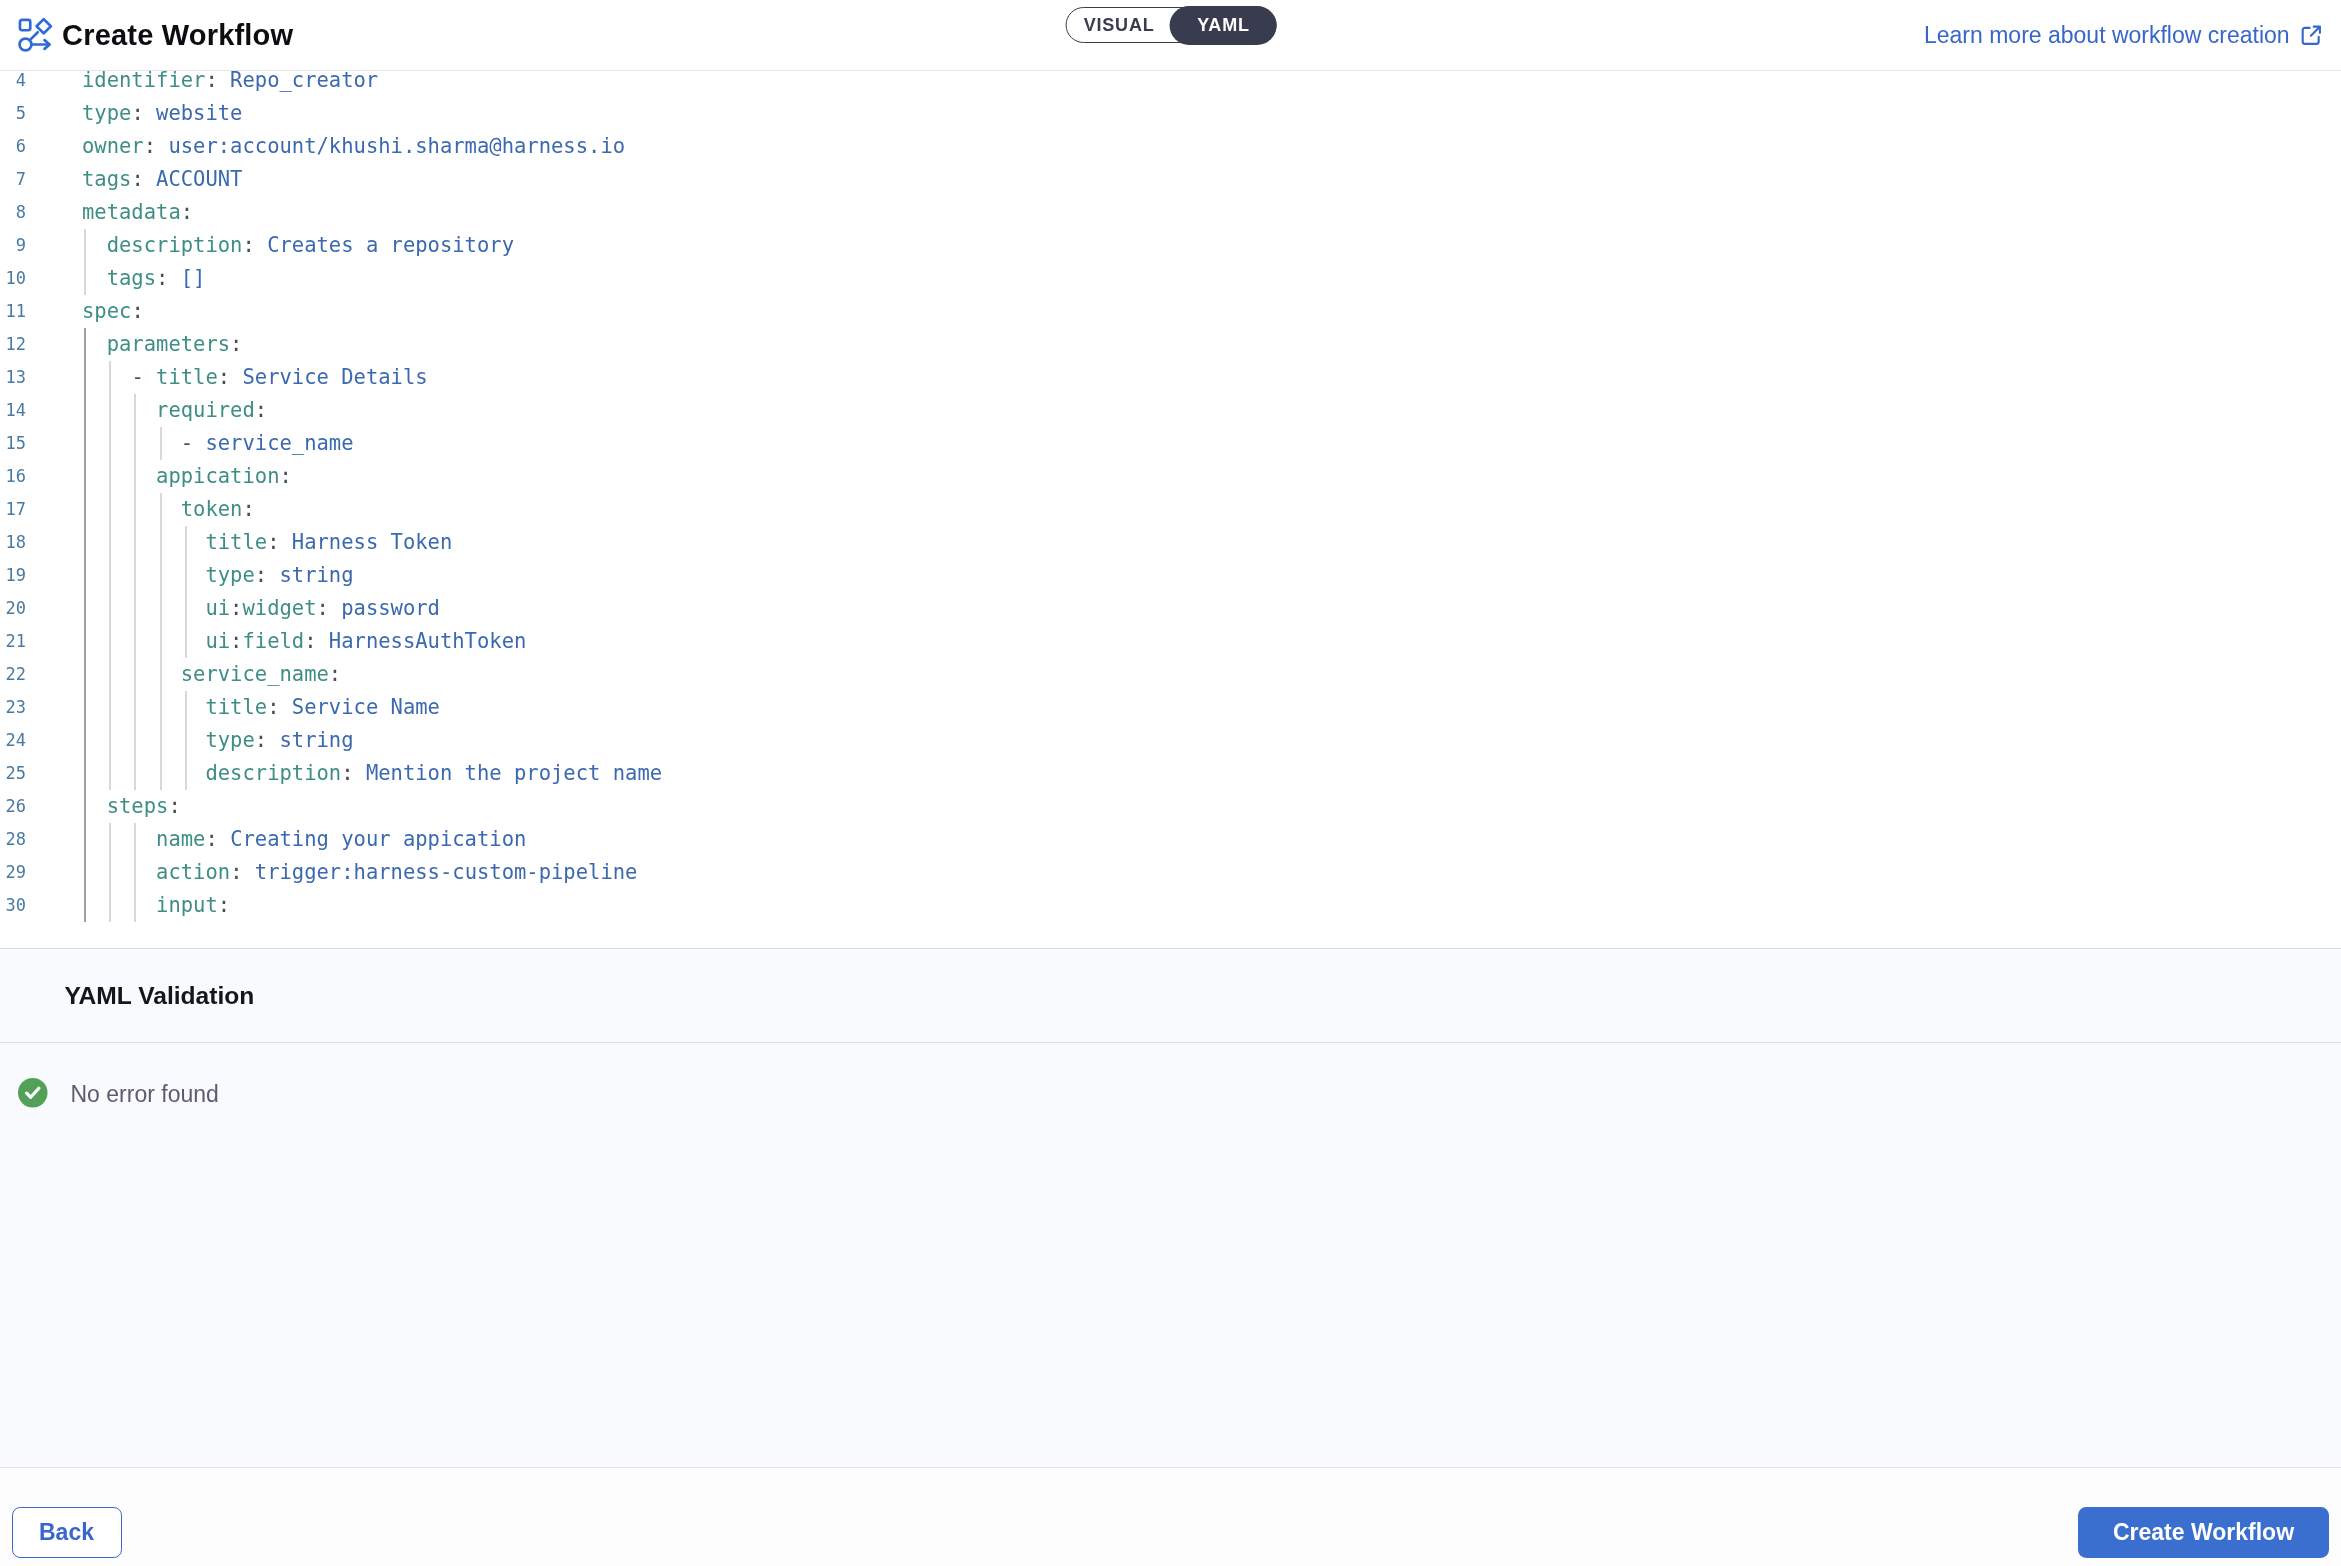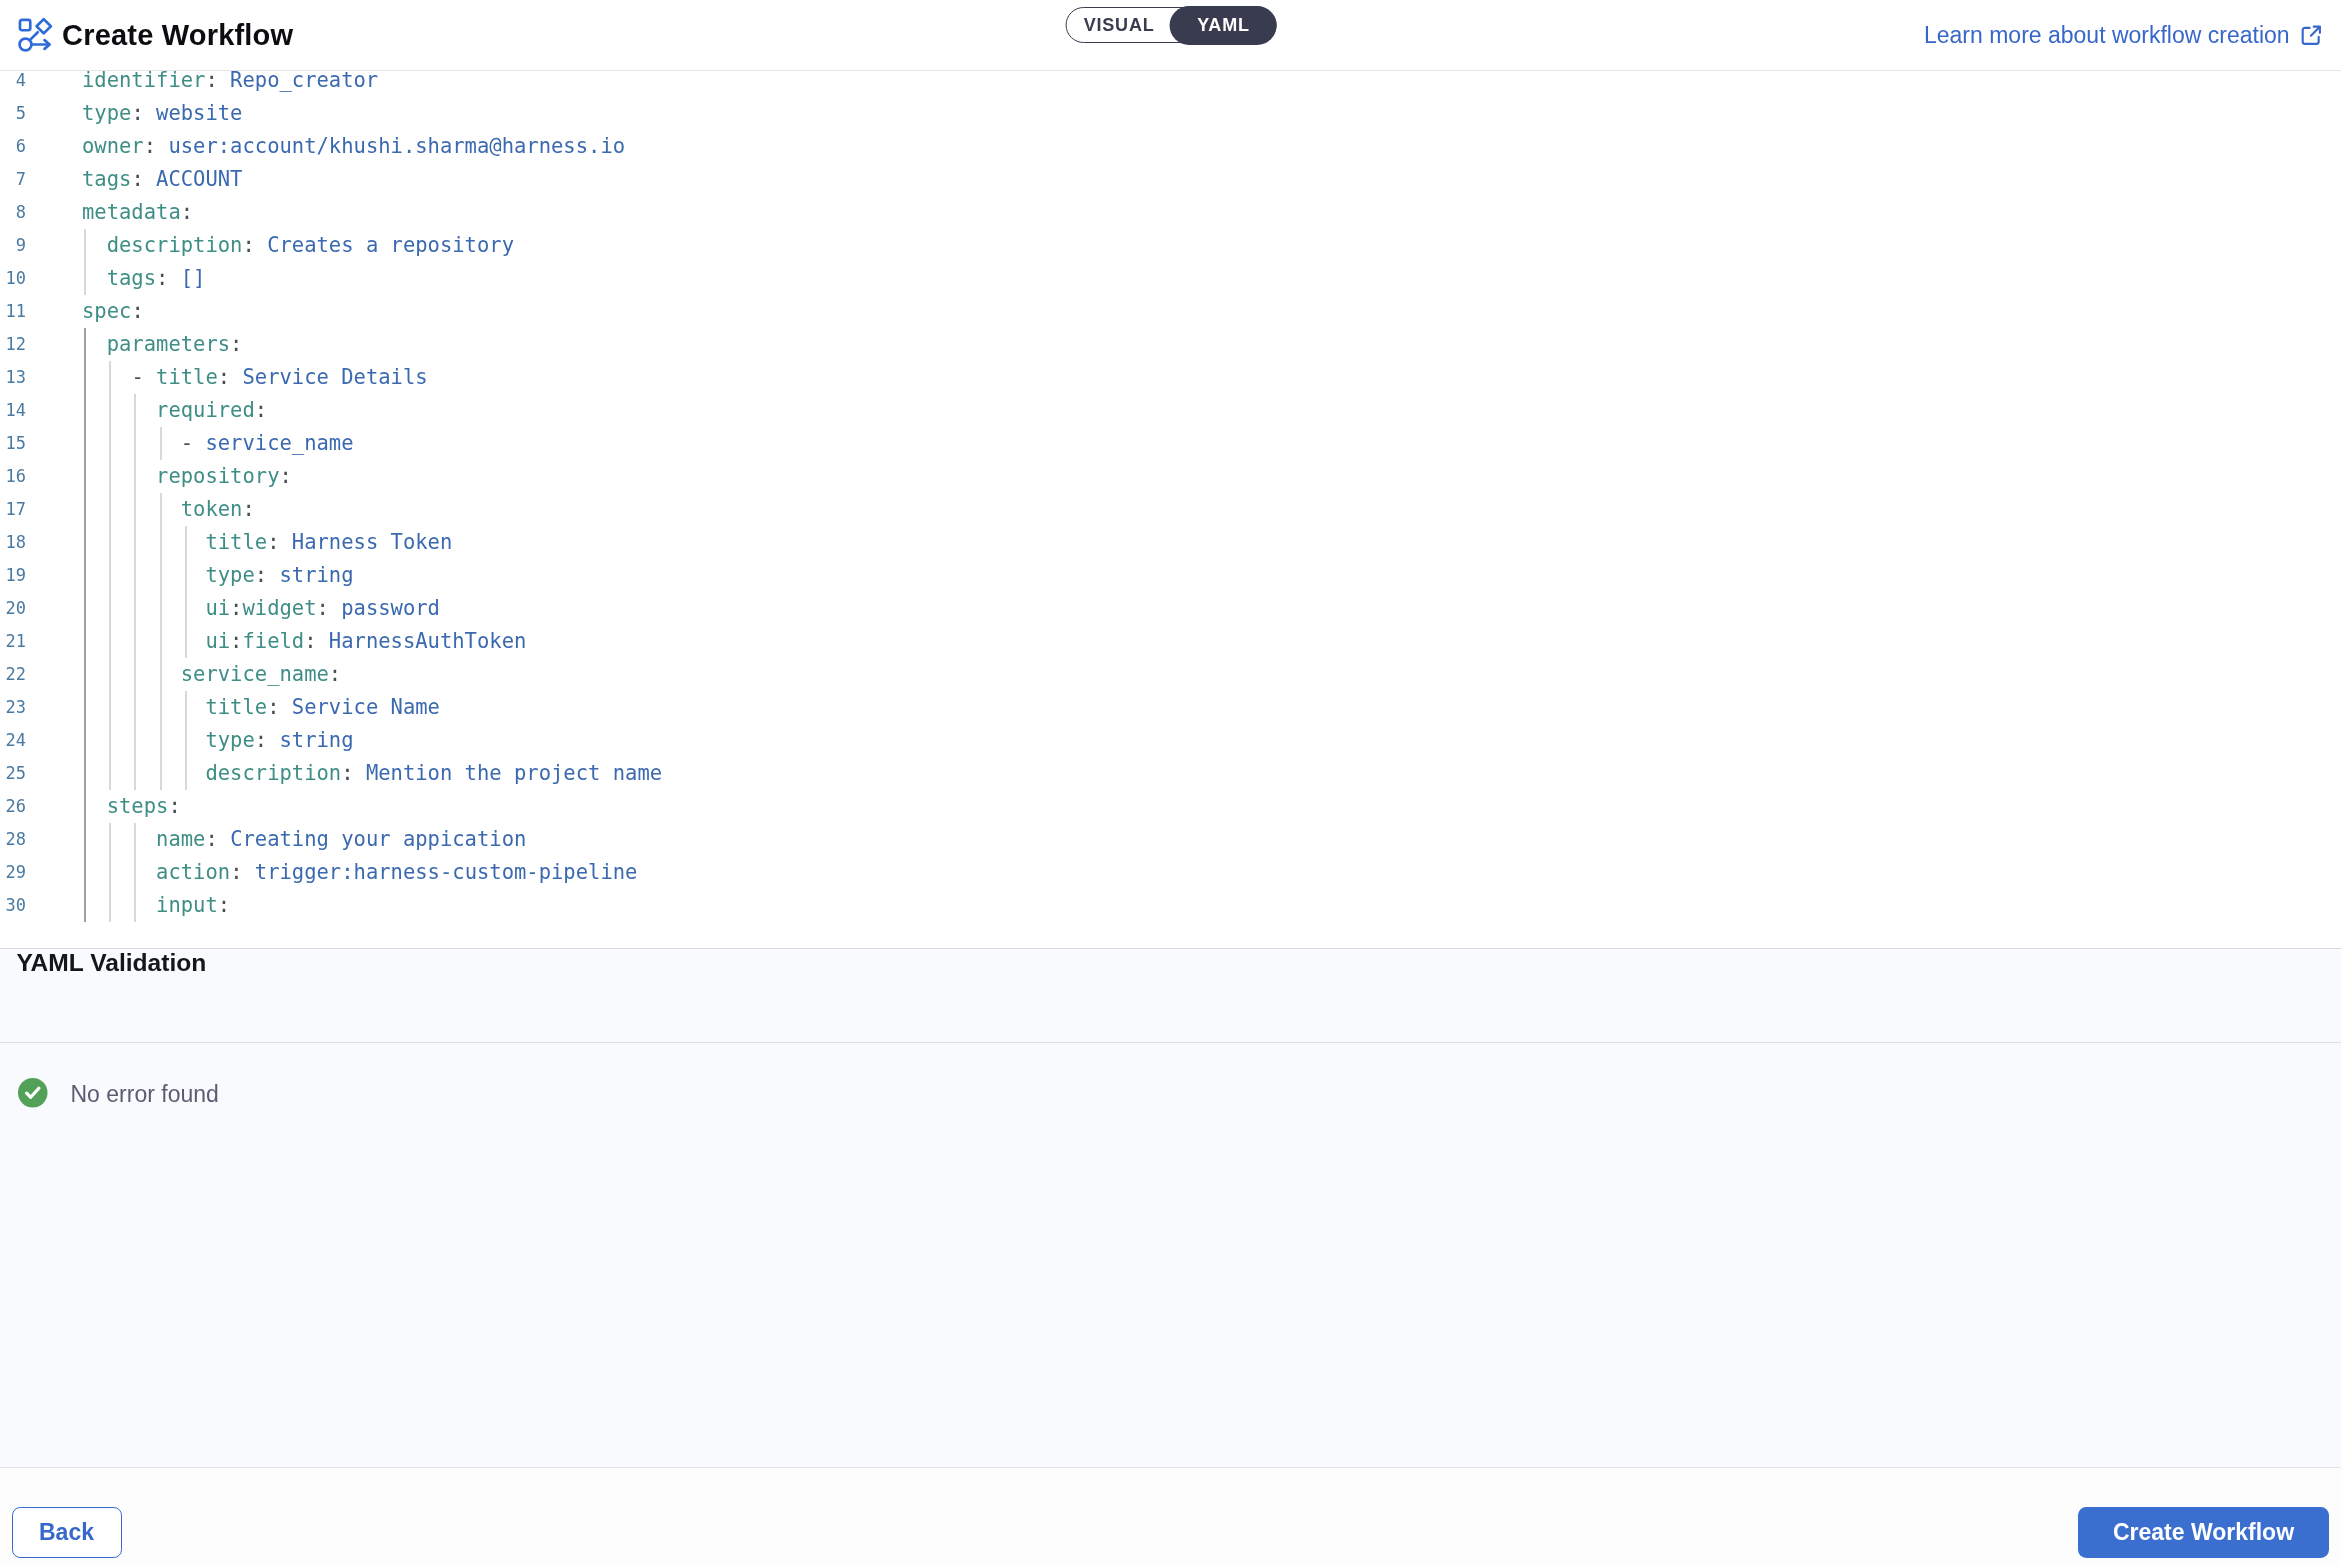--- a/index.html
+++ b/index.html
@@ -32,21 +32,21 @@
   .guide{position:absolute;top:0;bottom:0;width:1.6px;background:#d8d8db;}
   .guide.active{background:#9fa0a4;}
   .t-k{color:#3e8e85;}
   .t-v{color:#3b69b0;}
   .t-p{color:#4a4d52;}
   .t-d{color:#4a4d52;}
   .t-s{color:#4a4d52;}
   
   .validation{position:absolute;left:0;top:948px;width:2342px;height:519px;
     background:#f9fafd;border-top:0.8px solid #dadbe0;}
-  .val-titlebar{height:93px;border-bottom:0.8px solid #dddee3;display:flex;}
+  .val-titlebar{height:93px;border-bottom:0.8px solid #dddee3;display:flex;align-items:center;padding-left:48px;}
   .val-title{margin-left:16.4px;font-size:24.6px;font-weight:bold;color:#15161d;}
   .val-row{position:absolute;left:0;top:129px;display:flex;align-items:flex-end;}
   .check-icon{margin-left:18px;width:29.5px;height:29.5px;}
   .val-msg{margin-left:23px;font-size:23px;color:#585e6f;}
   
   .footer{position:absolute;left:0;top:1467px;width:2342px;height:100px;background:#fdfdfe;
     border-top:0.8px solid #e1e1e6;box-sizing:border-box;}
   .btn-back{position:absolute;left:11.5px;top:39px;width:110px;height:51px;border-radius:8.2px;
     border:1.6px solid #3767cb;background:#fff;color:#3767cb;font-size:23px;font-weight:bold;
     display:flex;align-items:center;justify-content:center;cursor:pointer;box-sizing:border-box;}
@@ -92,21 +92,21 @@
       <div class="row"><span class="ln">6</span><span class="code"><span class="t-k">owner</span><span class="t-p">: </span><span class="t-v">user:account/khushi.sharma@harness.io</span></span></div>
       <div class="row"><span class="ln">7</span><span class="code"><span class="t-k">tags</span><span class="t-p">: </span><span class="t-v">ACCOUNT</span></span></div>
       <div class="row"><span class="ln">8</span><span class="code"><span class="t-k">metadata</span><span class="t-p">:</span></span></div>
       <div class="row"><span class="guide" style="left: 84px;"></span><span class="ln">9</span><span class="code"><span class="t-s">  </span><span class="t-k">description</span><span class="t-p">: </span><span class="t-v">Creates a repository</span></span></div>
       <div class="row"><span class="guide" style="left: 84px;"></span><span class="ln">10</span><span class="code"><span class="t-s">  </span><span class="t-k">tags</span><span class="t-p">: </span><span class="t-v">[]</span></span></div>
       <div class="row"><span class="ln">11</span><span class="code"><span class="t-k">spec</span><span class="t-p">:</span></span></div>
       <div class="row"><span class="guide active" style="left: 84px;"></span><span class="ln">12</span><span class="code"><span class="t-s">  </span><span class="t-k">parameters</span><span class="t-p">:</span></span></div>
       <div class="row"><span class="guide active" style="left: 84px;"></span><span class="guide" style="left: 109px;"></span><span class="ln">13</span><span class="code"><span class="t-s">    </span><span class="t-d">- </span><span class="t-k">title</span><span class="t-p">: </span><span class="t-v">Service Details</span></span></div>
       <div class="row"><span class="guide active" style="left: 84px;"></span><span class="guide" style="left: 109px;"></span><span class="guide" style="left: 134px;"></span><span class="ln">14</span><span class="code"><span class="t-s">      </span><span class="t-k">required</span><span class="t-p">:</span></span></div>
       <div class="row"><span class="guide active" style="left: 84px;"></span><span class="guide" style="left: 109px;"></span><span class="guide" style="left: 134px;"></span><span class="guide" style="left: 160px;"></span><span class="ln">15</span><span class="code"><span class="t-s">        </span><span class="t-d">- </span><span class="t-v">service_name</span></span></div>
-      <div class="row"><span class="guide active" style="left: 84px;"></span><span class="guide" style="left: 109px;"></span><span class="guide" style="left: 134px;"></span><span class="ln">16</span><span class="code"><span class="t-s">      </span><span class="t-k">repository</span><span class="t-p">:</span></span></div>
+      <div class="row"><span class="guide active" style="left: 84px;"></span><span class="guide" style="left: 109px;"></span><span class="guide" style="left: 134px;"></span><span class="ln">16</span><span class="code"><span class="t-s">      </span><span class="t-k">appication</span><span class="t-p">:</span></span></div>
       <div class="row"><span class="guide active" style="left: 84px;"></span><span class="guide" style="left: 109px;"></span><span class="guide" style="left: 134px;"></span><span class="guide" style="left: 160px;"></span><span class="ln">17</span><span class="code"><span class="t-s">        </span><span class="t-k">token</span><span class="t-p">:</span></span></div>
       <div class="row"><span class="guide active" style="left: 84px;"></span><span class="guide" style="left: 109px;"></span><span class="guide" style="left: 134px;"></span><span class="guide" style="left: 160px;"></span><span class="guide" style="left: 185px;"></span><span class="ln">18</span><span class="code"><span class="t-s">          </span><span class="t-k">title</span><span class="t-p">: </span><span class="t-v">Harness Token</span></span></div>
       <div class="row"><span class="guide active" style="left: 84px;"></span><span class="guide" style="left: 109px;"></span><span class="guide" style="left: 134px;"></span><span class="guide" style="left: 160px;"></span><span class="guide" style="left: 185px;"></span><span class="ln">19</span><span class="code"><span class="t-s">          </span><span class="t-k">type</span><span class="t-p">: </span><span class="t-v">string</span></span></div>
       <div class="row"><span class="guide active" style="left: 84px;"></span><span class="guide" style="left: 109px;"></span><span class="guide" style="left: 134px;"></span><span class="guide" style="left: 160px;"></span><span class="guide" style="left: 185px;"></span><span class="ln">20</span><span class="code"><span class="t-s">          </span><span class="t-k">ui</span><span class="t-p">:</span><span class="t-k">widget</span><span class="t-p">: </span><span class="t-v">password</span></span></div>
       <div class="row"><span class="guide active" style="left: 84px;"></span><span class="guide" style="left: 109px;"></span><span class="guide" style="left: 134px;"></span><span class="guide" style="left: 160px;"></span><span class="guide" style="left: 185px;"></span><span class="ln">21</span><span class="code"><span class="t-s">          </span><span class="t-k">ui</span><span class="t-p">:</span><span class="t-k">field</span><span class="t-p">: </span><span class="t-v">HarnessAuthToken</span></span></div>
       <div class="row"><span class="guide active" style="left: 84px;"></span><span class="guide" style="left: 109px;"></span><span class="guide" style="left: 134px;"></span><span class="guide" style="left: 160px;"></span><span class="ln">22</span><span class="code"><span class="t-s">        </span><span class="t-k">service_name</span><span class="t-p">:</span></span></div>
       <div class="row"><span class="guide active" style="left: 84px;"></span><span class="guide" style="left: 109px;"></span><span class="guide" style="left: 134px;"></span><span class="guide" style="left: 160px;"></span><span class="guide" style="left: 185px;"></span><span class="ln">23</span><span class="code"><span class="t-s">          </span><span class="t-k">title</span><span class="t-p">: </span><span class="t-v">Service Name</span></span></div>
       <div class="row"><span class="guide active" style="left: 84px;"></span><span class="guide" style="left: 109px;"></span><span class="guide" style="left: 134px;"></span><span class="guide" style="left: 160px;"></span><span class="guide" style="left: 185px;"></span><span class="ln">24</span><span class="code"><span class="t-s">          </span><span class="t-k">type</span><span class="t-p">: </span><span class="t-v">string</span></span></div>
       <div class="row"><span class="guide active" style="left: 84px;"></span><span class="guide" style="left: 109px;"></span><span class="guide" style="left: 134px;"></span><span class="guide" style="left: 160px;"></span><span class="guide" style="left: 185px;"></span><span class="ln">25</span><span class="code"><span class="t-s">          </span><span class="t-k">description</span><span class="t-p">: </span><span class="t-v">Mention the project name</span></span></div>
       <div class="row"><span class="guide active" style="left: 84px;"></span><span class="ln">26</span><span class="code"><span class="t-s">  </span><span class="t-k">steps</span><span class="t-p">:</span></span></div>

